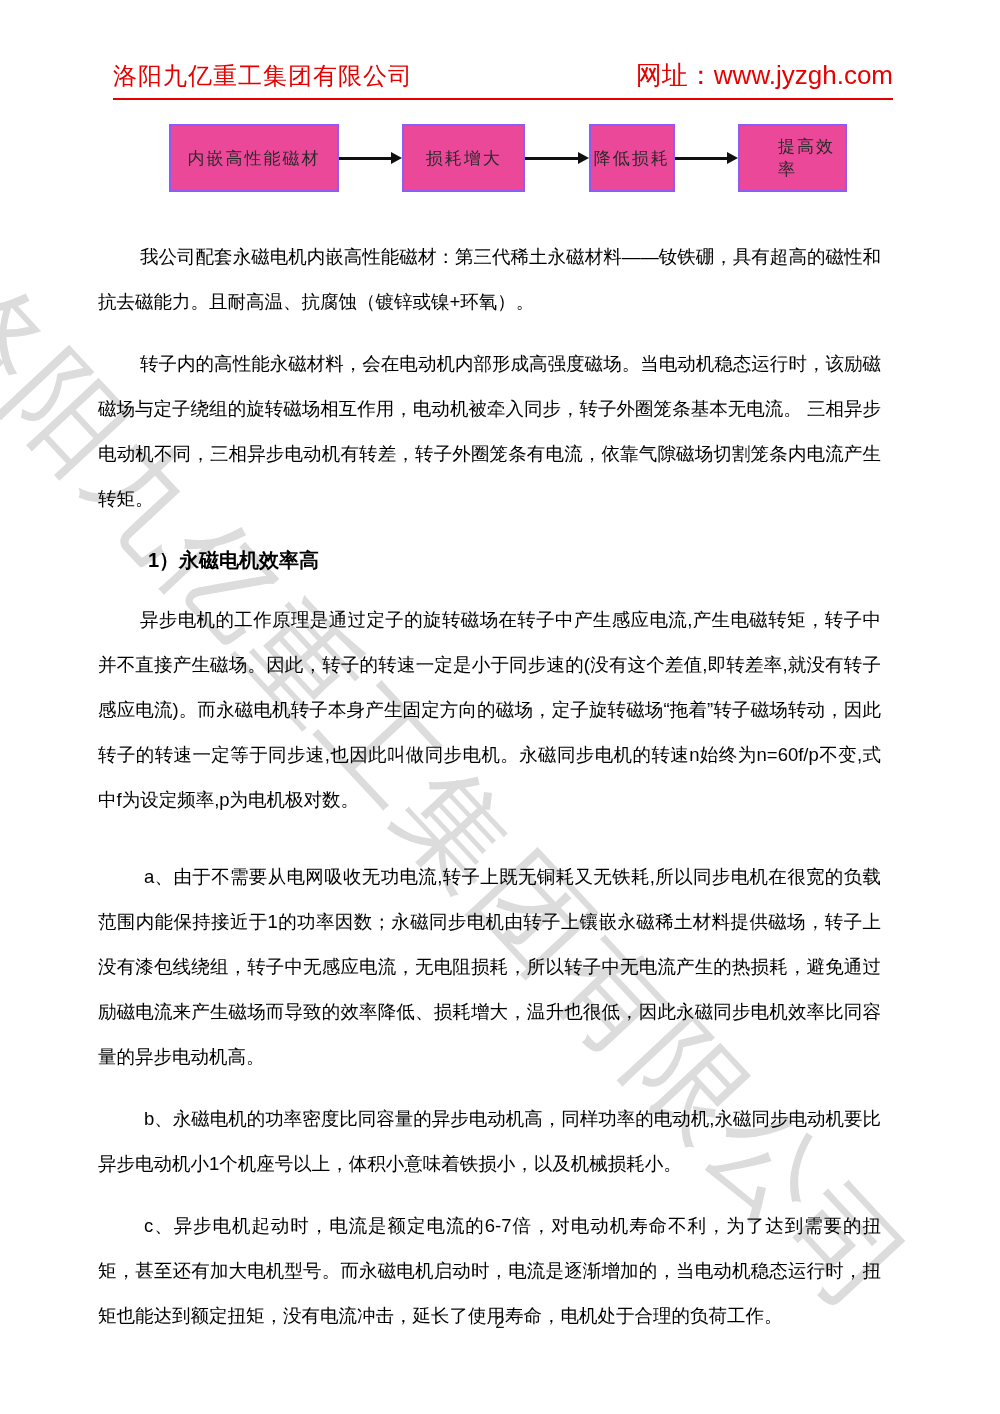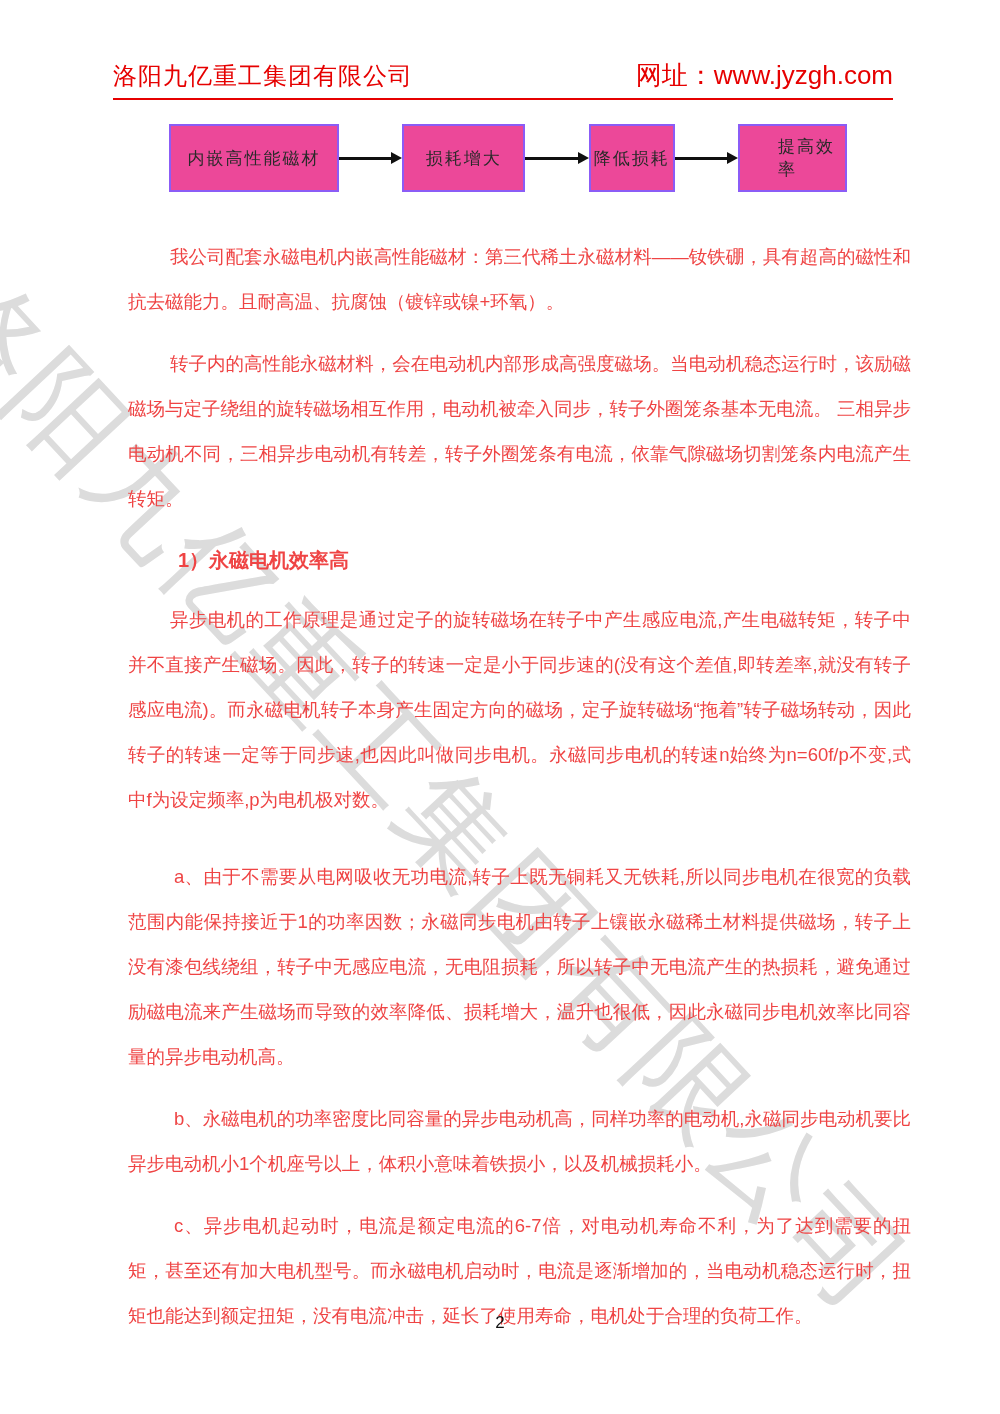--- a/index.html
+++ b/index.html
@@ -91,28 +91,28 @@
     content: "";
     width: 0; height: 0;
     border-left: 11px solid #101010;
     border-top: 6px solid transparent;
     border-bottom: 6px solid transparent;
   }
 
   
   .content {
     position: absolute;
-    left: 128px;
+    left: 98px;
     top: 234px;
     width: 783px;
     z-index: 1;
     font-size: 18.5px;
     line-height: 45px;
     text-align: justify;
-    color: #ef4444;
+    color: #000000;
   }
   .content p { margin: 17px 0 0 0; }
   .content p.first { margin-top: 0; }
   .para   { text-indent: 42px; }
   .item   { text-indent: 46px; }
   .item-a { margin-top: 32px !important; }
   .sec-heading {
     margin: 16px 0 0 0;
     text-indent: 50px;
     font-weight: bold;

